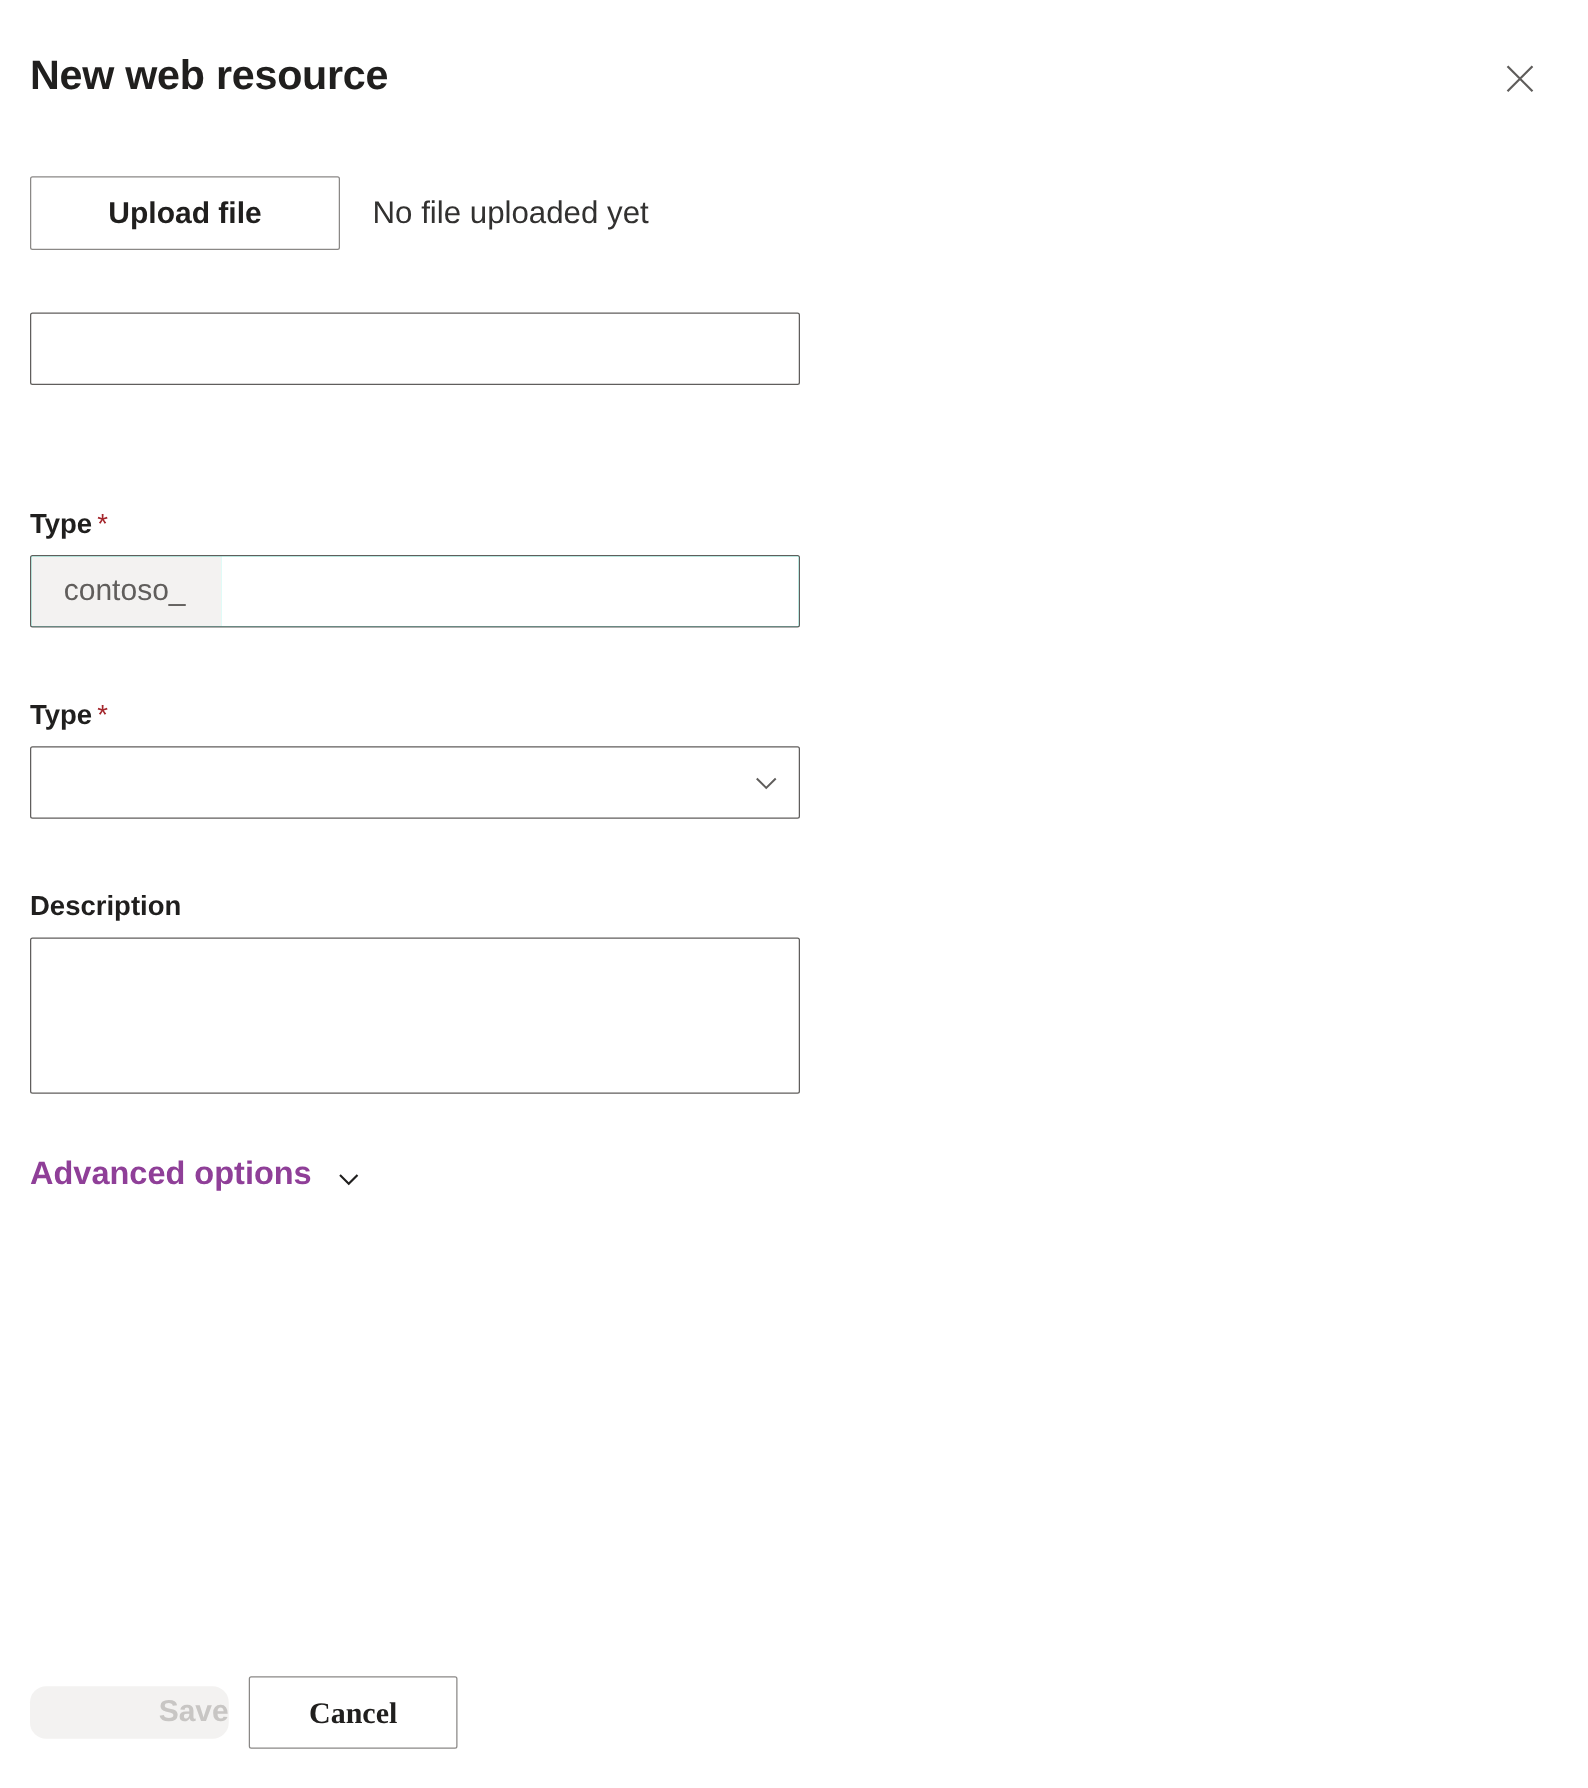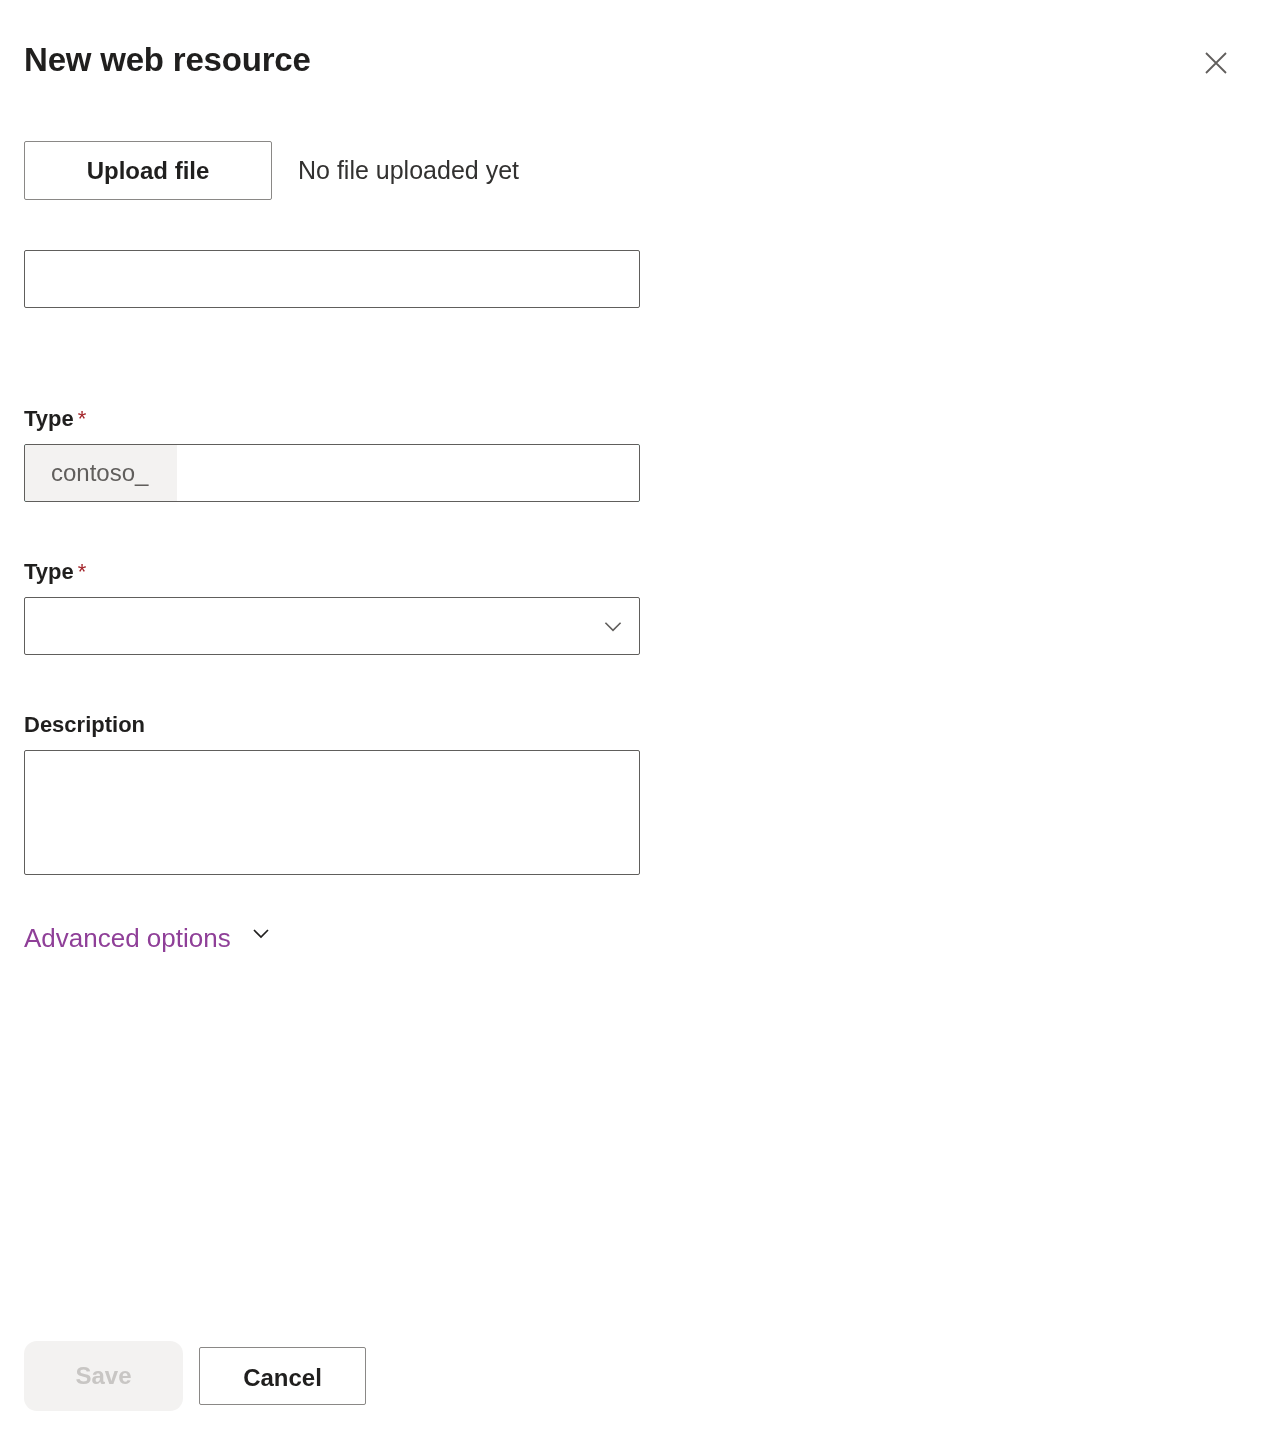--- a/index.html
+++ b/index.html
@@ -196,25 +196,26 @@
     outline: none;
     resize: none;
   }
 
   
   .advanced-options {
     position: absolute;
     left: 24px;
     top: 921px;
     display: flex;
-    align-items: flex-start;
+    align-items: flex-end;
     background: none;
     border: none;
     padding: 0;
     cursor: pointer;
+    font-weight: bold;
   }
   .advanced-label {
     font-family: "Liberation Sans", sans-serif;
     font-size: 26px;
     color: #8f3f98;
     line-height: 34px;
     white-space: nowrap;
   }
   .advanced-chevron {
     margin-left: 18px;
@@ -225,39 +226,40 @@
   
   .footer {
     position: absolute;
     left: 24px;
     top: 1341px;
     display: flex;
     align-items: center;
   }
   .btn-save {
     width: 159px;
-    height: 70px;
+    height: 42px;
     background: #f3f2f1;
     border: none;
     border-radius: 13px;
     font-family: "Liberation Sans", sans-serif;
     font-size: 24px;
     font-weight: 600;
     color: #c8c6c4;
     cursor: default;
     padding: 0;
+    text-align: right;
   }
   .btn-cancel {
     margin-left: 16px;
     width: 167px;
     height: 58px;
     background: #ffffff;
     border: 1px solid #8a8886;
     border-radius: 2px;
-    font-family: Liberation Sans, sans-serif;
+    font-family: Liberation Serif, serif;
     font-size: 24px;
     font-weight: 600;
     color: #201f1e;
     cursor: pointer;
     padding: 16px;
   }
 </style>
 </head>
 <body>
 

